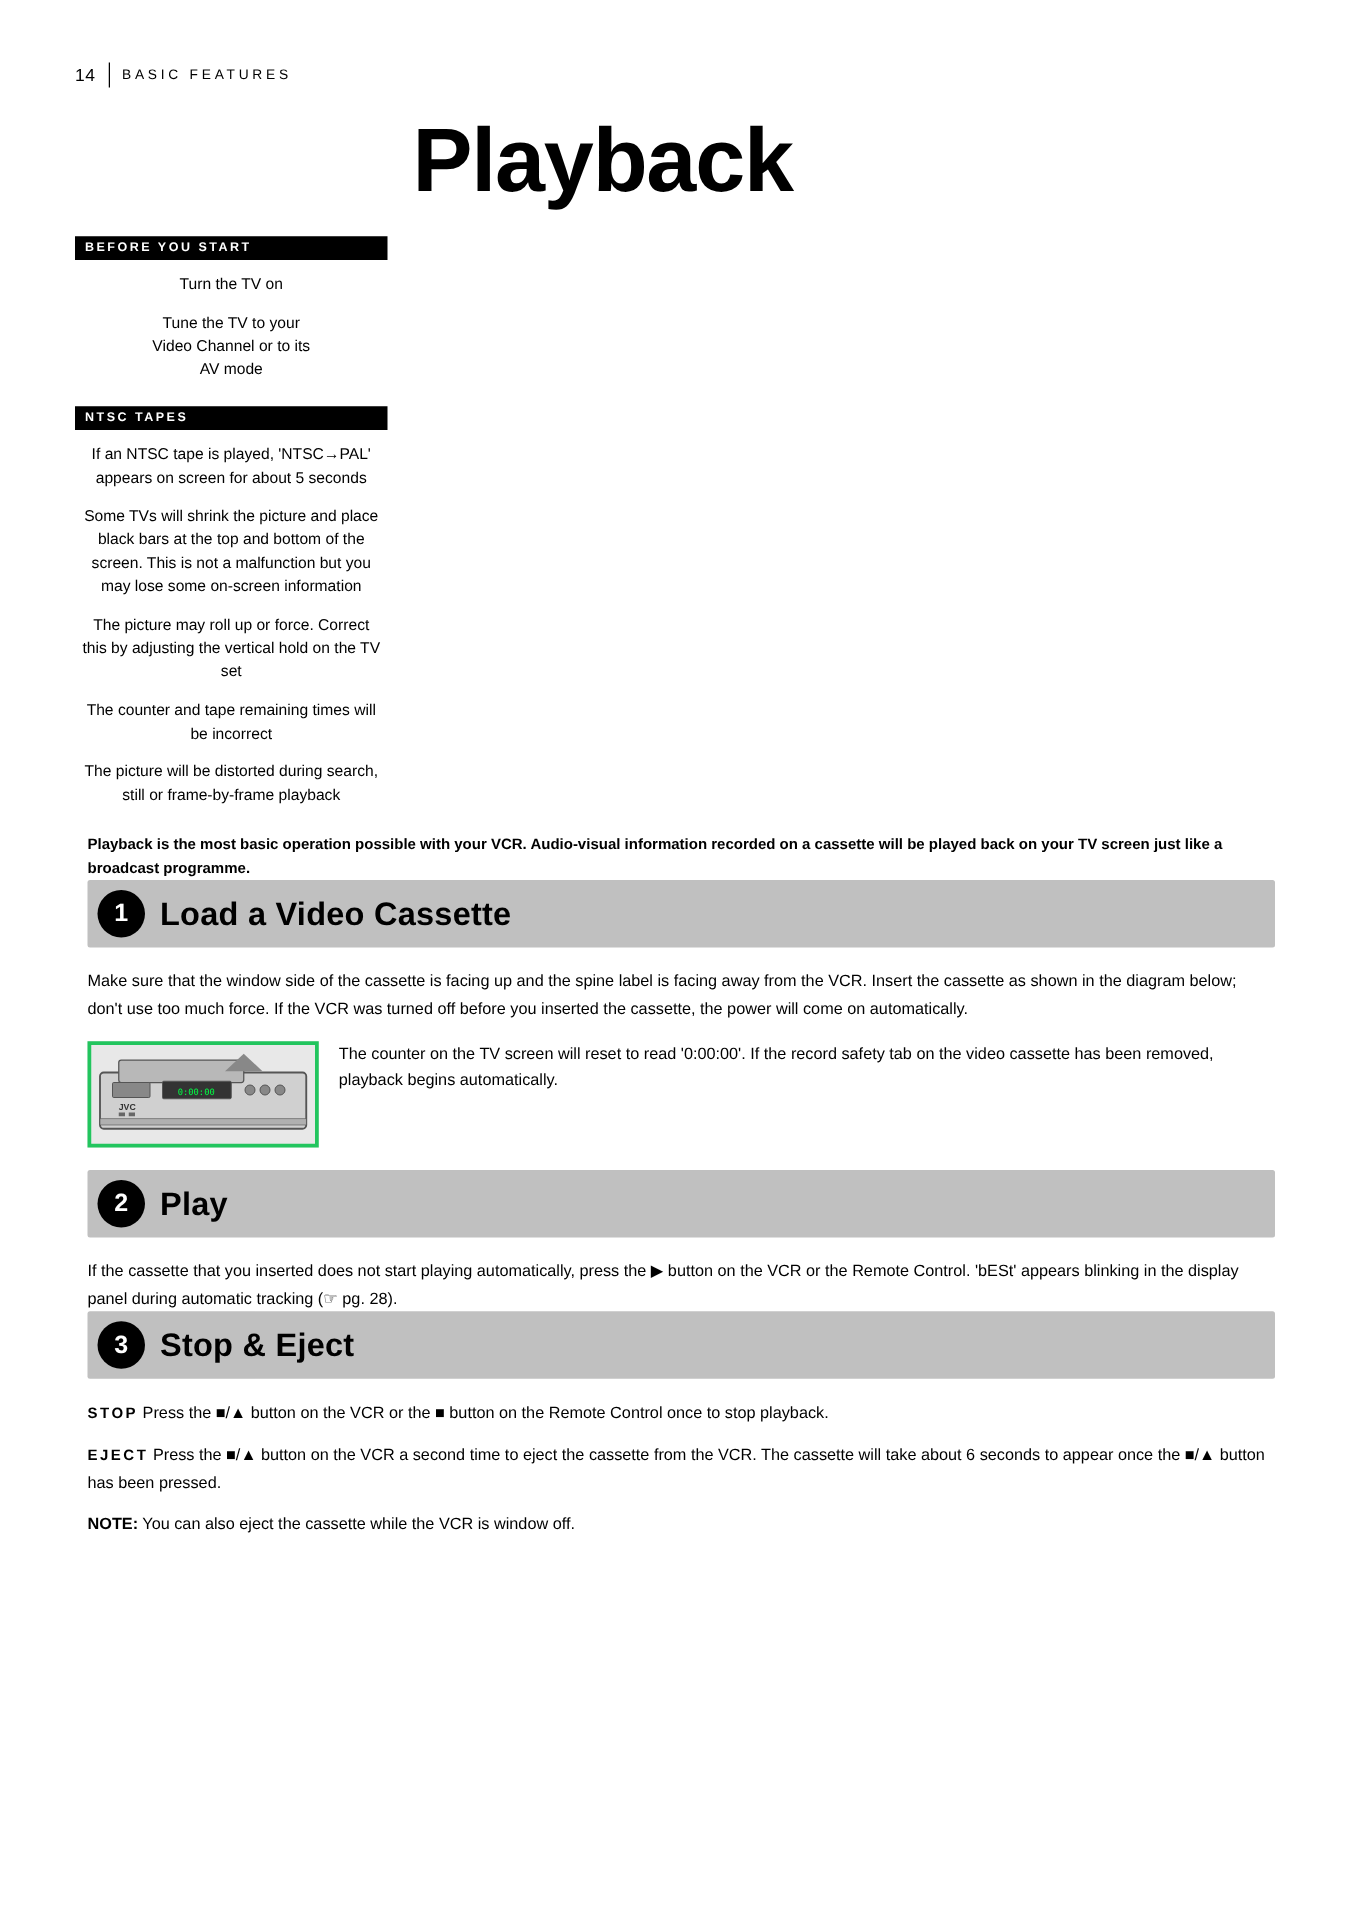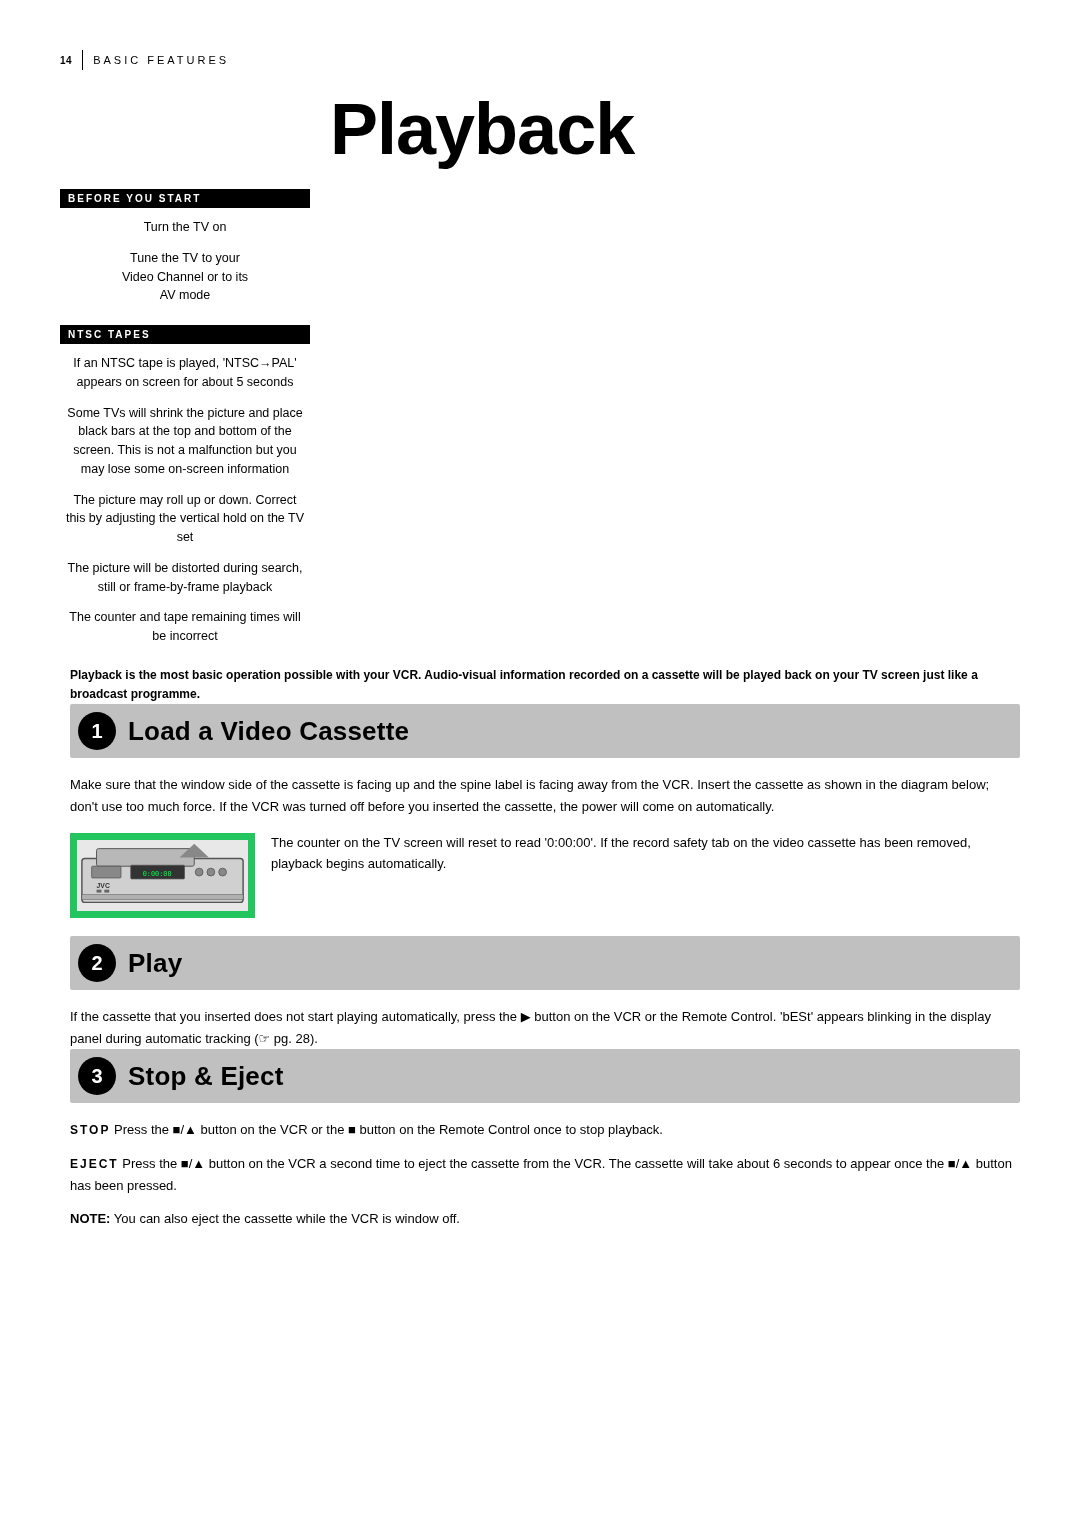--- a/index.html
+++ b/index.html
@@ -24,22 +24,22 @@
 
     
     .page-header {
       display: flex;
       align-items: center;
       padding: 0 60px 0 60px;
       margin-bottom: 10px;
     }
 
     .page-number {
-      font-size: 10px;
-      font-weight: bold;
+      font-size: 14px;
+      font-weight: normal;
       letter-spacing: 0.5px;
     }
 
     .header-divider {
       width: 1px;
       height: 20px;
       background: #000;
       margin: 0 10px;
     }
 
@@ -150,21 +150,21 @@
       margin-top: 4px;
     }
 
     .vcr-diagram {
       width: 185px;
       flex-shrink: 0;
       margin-right: 16px;
     }
 
     .vcr-svg-container {
-      border: 7px solid #22c55e;
+      border: 3px solid #22c55e;
       background: #e8e8e8;
       width: 185px;
       height: 85px;
       display: flex;
       align-items: center;
       justify-content: center;
       overflow: hidden;
     }
 
     .vcr-caption-text {
@@ -229,23 +229,23 @@
       <div class="sidebar-box">
         <div class="sidebar-box-title">BEFORE YOU START</div>
         <div class="sidebar-item">Turn the TV on</div>
         <div class="sidebar-item">Tune the TV to your<br>Video Channel or to its<br>AV mode</div>
       </div>
 
       <div class="sidebar-box">
         <div class="sidebar-box-title">NTSC TAPES</div>
         <div class="sidebar-item">If an NTSC tape is played, 'NTSC→PAL' appears on screen for about 5 seconds</div>
         <div class="sidebar-item">Some TVs will shrink the picture and place black bars at the top and bottom of the screen. This is not a malfunction but you may lose some on-screen information</div>
-        <div class="sidebar-item">The picture may roll up or down. Correct this by adjusting the vertical hold on the TV set</div>
+        <div class="sidebar-item">The picture may roll up or force. Correct this by adjusting the vertical hold on the TV set</div>
+        <div class="sidebar-item">The counter and tape remaining times will be incorrect</div>
         <div class="sidebar-item">The picture will be distorted during search, still or frame-by-frame playback</div>
-        <div class="sidebar-item">The counter and tape remaining times will be incorrect</div>
       </div>
 
     </div>
 
     <div class="main-content">
 
       <div class="intro-text">Playback is the most basic operation possible with your VCR. Audio-visual information recorded on a cassette will be played back on your TV screen just like a broadcast programme.</div>
 
       <div class="step-banner">
         <div class="step-circle">

